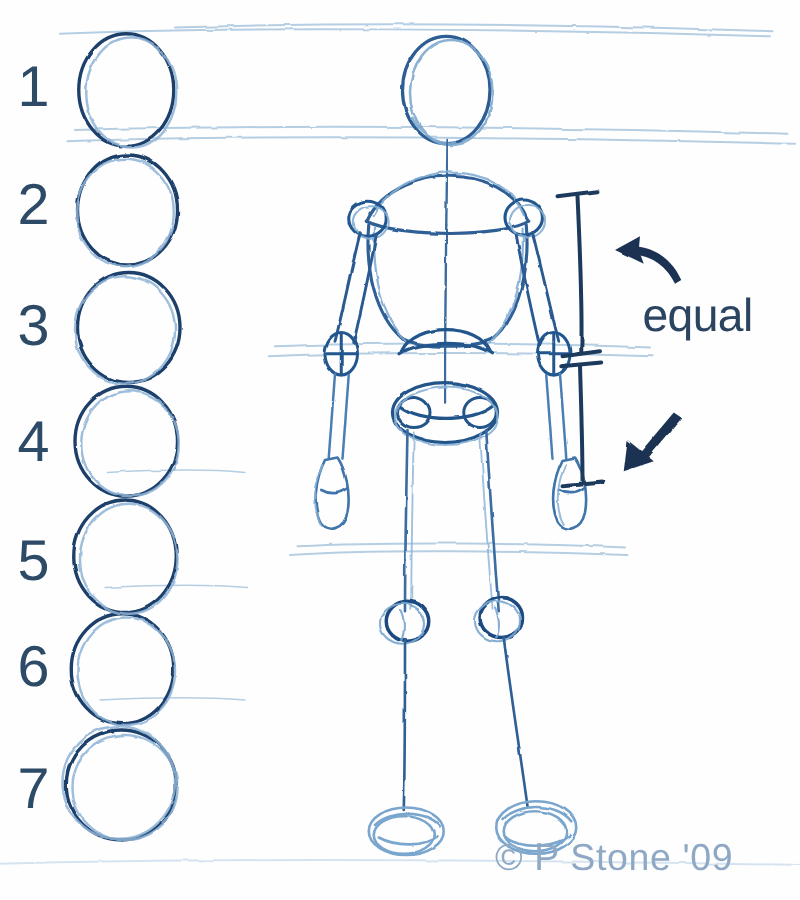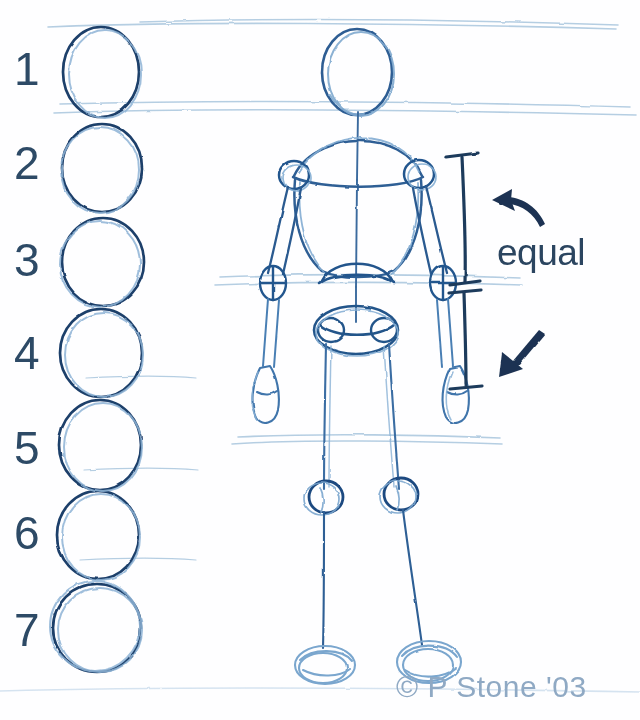--- a/index.html
+++ b/index.html
@@ -17,21 +17,21 @@
     font-family:"Liberation Sans", sans-serif;
     font-size:46px;
     font-weight:400;
     line-height:1;
     letter-spacing:0px;
     user-select:none;
   }
 
   #equal-length{
     position:absolute;
-    left:497px; top:234px;
+    left:514px; top:234px;
     color:#2b4560;
     font-family:"Liberation Sans", sans-serif;
     font-size:37px;
     line-height:38px;
     letter-spacing:-0.5px;
     white-space:nowrap;
   }
   #equal-length .l2{display:block;}
 
   #copyright{
@@ -253,15 +253,15 @@
   <div class="num" style="left:14px;top:237px">3</div>
   <div class="num" style="left:14px;top:330px">4</div>
   <div class="num" style="left:14px;top:425px">5</div>
   <div class="num" style="left:14px;top:510px">6</div>
   <div class="num" style="left:14px;top:607px">7</div>
 
   <div id="equal-length">
     <span class="l1">equal</span>
   </div>
 
-  <div id="copyright">© P Stone '03</div>
+  <div id="copyright">© P Stone '09</div>
 
 </div>
 
 </body></html>

